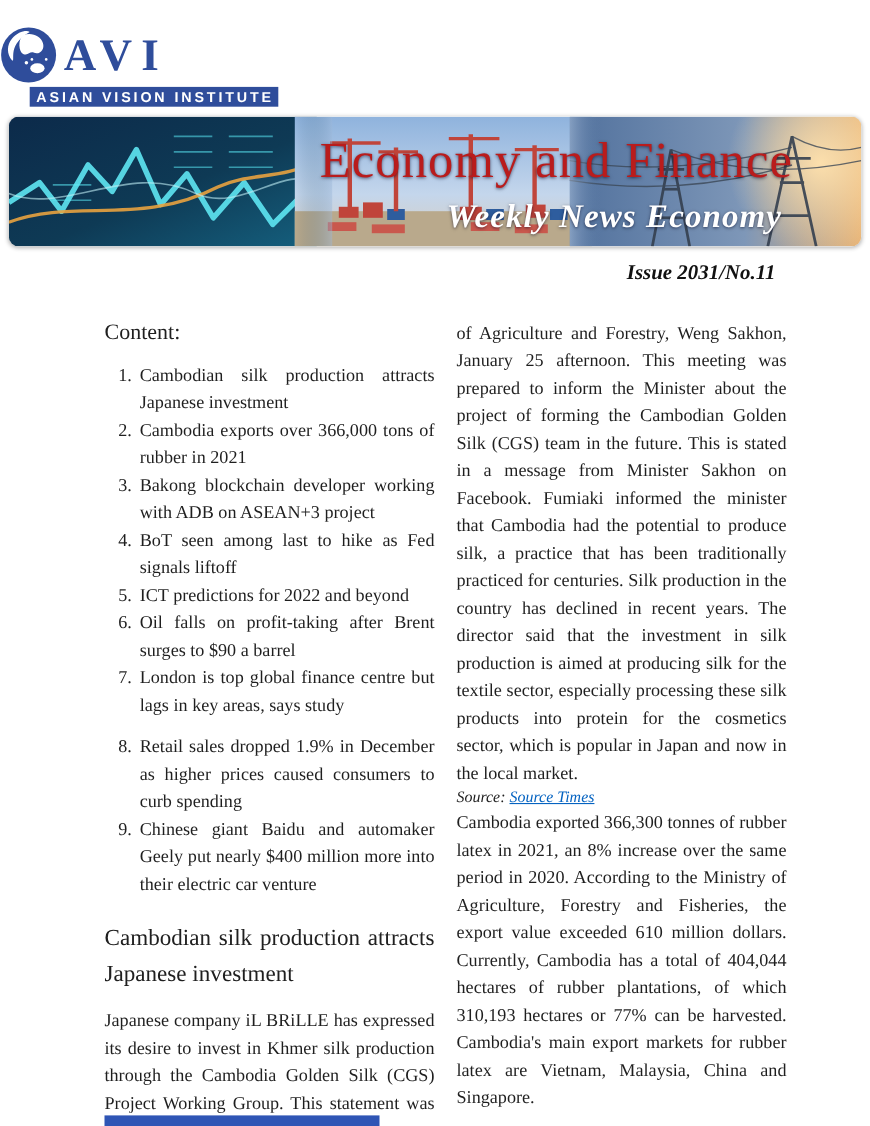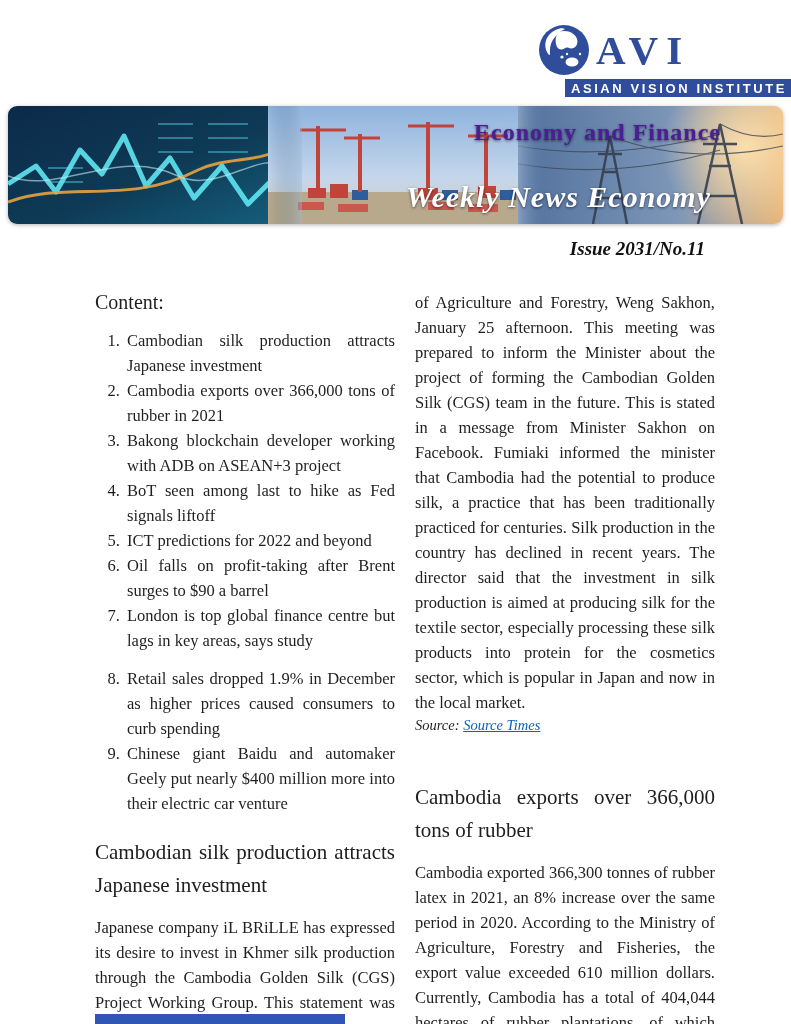--- a/index.html
+++ b/index.html
@@ -2,43 +2,43 @@
 <html lang="en"><head>
 <meta charset="utf-8">
 <style>
   html,body { margin:0; padding:0; background:#ffffff; }
   .page {
     position:relative; width:791px; height:1024px; background:#ffffff;
     font-family:"Liberation Serif", serif; color:#1f1f1f; overflow:hidden;
   }
 
   
-  .logo-wrap { display:flex; flex-direction:column; align-items:flex-end; padding-top:24px; }
+  .logo-wrap { display:flex; flex-direction:column; align-items:flex-start; padding-top:24px; }
   .logo-inner { display:flex; flex-direction:column; width:fit-content; }
   .logo-row { display:flex; align-items:center; gap:4px; }
   .logo-globe { width:52px; height:52px; }
   .logo-word {
     font-family:"Liberation Serif", serif; font-weight:700; font-size:41px;
     letter-spacing:0.20em; color:#2f4d9b; line-height:1; padding-left:2px;
   }
   .logo-bar {
     margin-top:3px; margin-left:27px; background:#2f4d9b; color:#ffffff;
     font-family:"Liberation Sans", sans-serif; font-size:13px; font-weight:bold;
     letter-spacing:2.6px; text-align:center; padding:3px 4px 2px 6px; line-height:1;
   }
 
   
   .banner {
     position:relative; margin:9px 8px 0 8px; width:775px; height:118px;
     border-radius:9px; overflow:hidden; box-shadow:0 1px 4px rgba(0,0,0,.3);
   }
   .banner svg { display:block; width:775px; height:118px; }
   .banner-title {
-    position:absolute; top:13px; right:62px; color:#4c1d95;
-    font-size:24px; font-weight:700; letter-spacing:1px;
+    position:absolute; top:13px; right:62px; color:#b91c1c;
+    font-size:46px; font-weight:400; letter-spacing:1px;
     text-shadow:0 1px 3px rgba(0,0,30,.6);
   }
   .banner-subtitle {
     position:absolute; bottom:10px; right:72px; color:#ffffff;
     font-size:30px; font-style:italic; font-weight:600; letter-spacing:1px;
     text-shadow:0 1px 3px rgba(0,0,30,.6);
   }
 
   
   .issue-line {
@@ -222,21 +222,20 @@
       <h2 class="article-title">Cambodian silk production attracts Japanese investment</h2>
       <p class="body-text">Japanese company iL BRiLLE has expressed its desire to invest in Khmer silk production through the Cambodia Golden Silk (CGS) Project Working Group. This statement was made during the visit of the Japanese company iL BRiLLE Fumiaki Takahashi and his colleagues. Forestry and Fisheries with Minister</p>
     </div>
 
     <div class="col">
       <p class="body-text">of Agriculture and Forestry, Weng Sakhon, January 25 afternoon. This meeting was prepared to inform the Minister about the project of forming the Cambodian Golden Silk (CGS) team in the future. This is stated in a message from Minister Sakhon on Facebook. Fumiaki informed the minister that Cambodia had the potential to produce silk, a practice that has been traditionally practiced for centuries. Silk production in the country has declined in recent years. The director said that the investment in silk production is aimed at producing silk for the textile sector, especially processing these silk products into protein for the cosmetics sector, which is popular in Japan and now in the local market.</p>
       <div class="source-line">
         <span>Source: </span><a href="#">Source Times</a>
       </div>
 
-      <h2 class="article-title second">Cambodia exports over 366,000 tons of rubber</h2>
       <p class="body-text">Cambodia exported 366,300 tonnes of rubber latex in 2021, an 8% increase over the same period in 2020. According to the Ministry of Agriculture, Forestry and Fisheries, the export value exceeded 610 million dollars. Currently, Cambodia has a total of 404,044 hectares of rubber plantations, of which 310,193 hectares or 77% can be harvested. Cambodia's main export markets for rubber latex are Vietnam, Malaysia, China and Singapore.</p>
 
     </div>
 
   </div>
 
   <div class="footer-bar"></div>
 
 </div>
 

